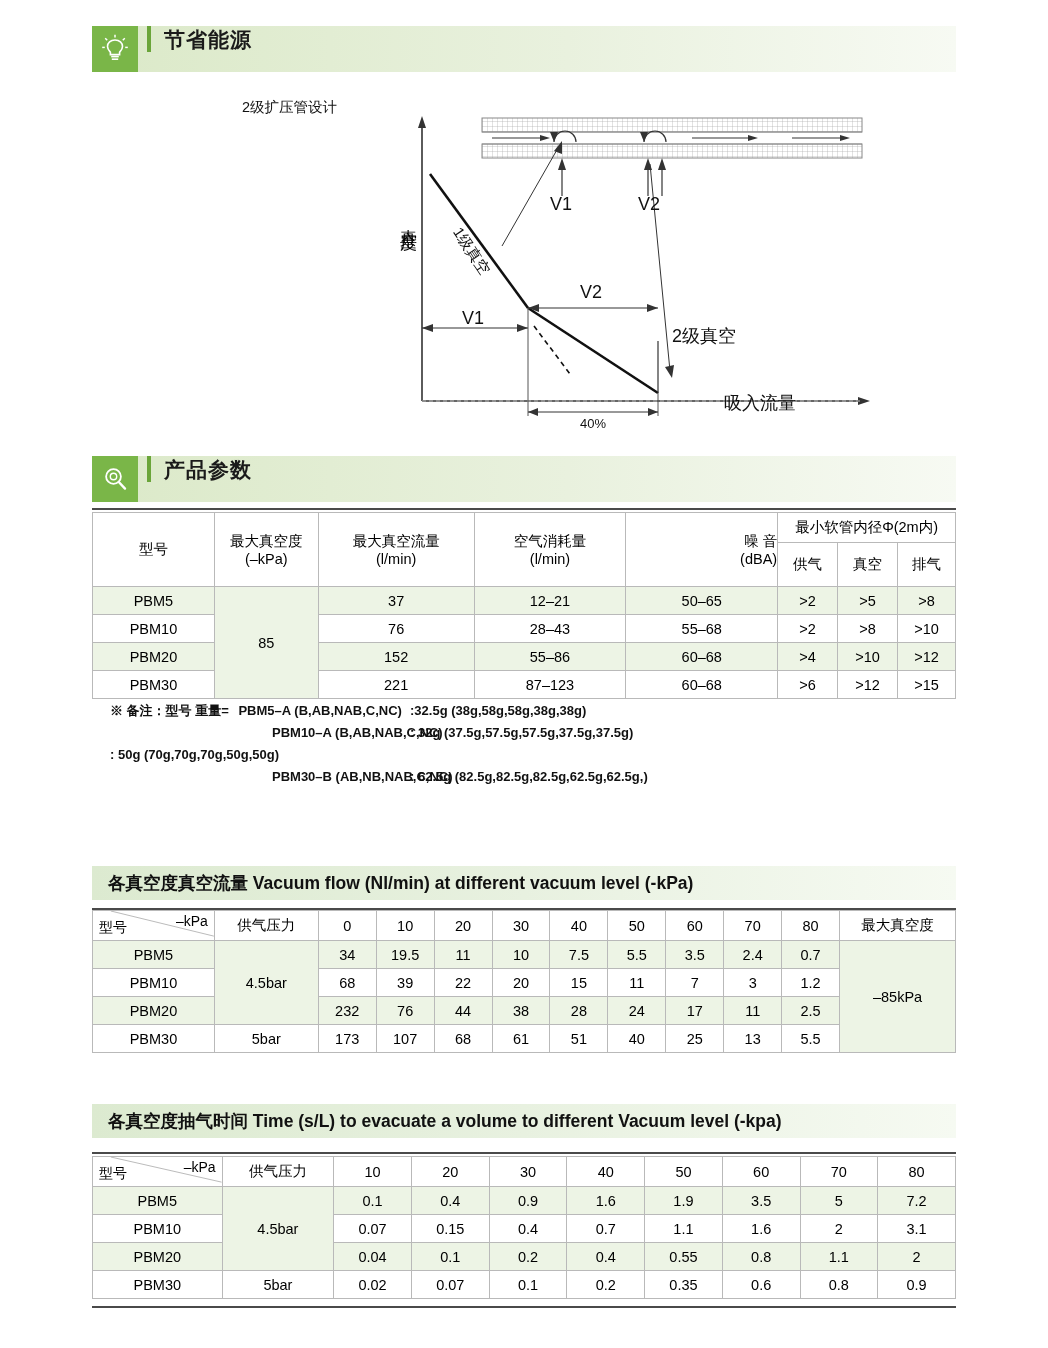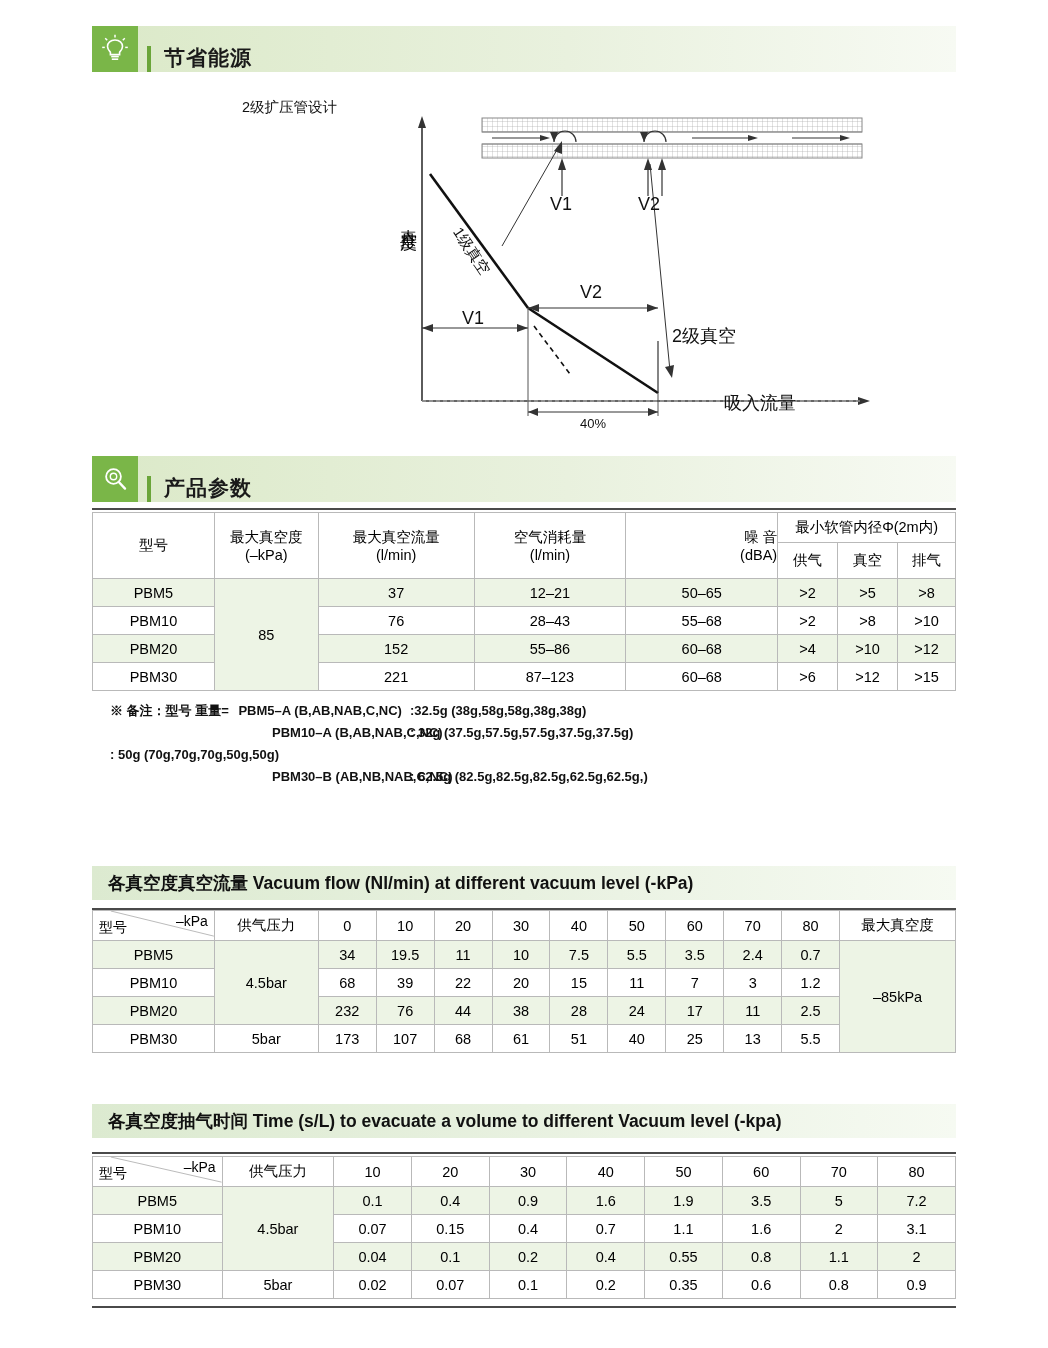--- a/index.html
+++ b/index.html
@@ -17,21 +17,21 @@
   }
 
   
   .sec-header {
     position: absolute;
     left: 92px;
     width: 864px;
     height: 46px;
     background: linear-gradient(to right, #dbe9c8 0%, #e9f1de 55%, #f7faf3 100%);
     display: flex;
-    align-items: flex-end;
+    align-items: flex-start;
   }
   .sec-icon-box {
     width: 46px; height: 46px;
     background: #7ab648;
     display: flex; align-items: center; justify-content: center;
     flex: 0 0 auto;
   }
   .sec-bar {
     width: 4px; height: 26px;
     background: #6aa539;
@@ -269,21 +269,21 @@
       <div>空气消耗量</div>
       <div>(l/min)</div>
     </td>
     <td rowspan="2" style="width:152px;text-align:right;">
       <div>噪 音</div>
       <div>(dBA)</div>
     </td>
     <td colspan="3" style="height:30px;">最小软管内径Φ(2m内)</td>
   </tr>
   <tr>
-    <td style="width:60px;height:36px;">供气</td>
+    <td style="width:60px;height:44px;">供气</td>
     <td style="width:60px;">真空</td>
     <td style="width:58px;">排气</td>
   </tr>
 
   <tr class="row-alt">
     <td>PBM5</td>
     <td rowspan="4">85</td>
     <td>37</td>
     <td>12–21</td>
     <td>50–65</td>

